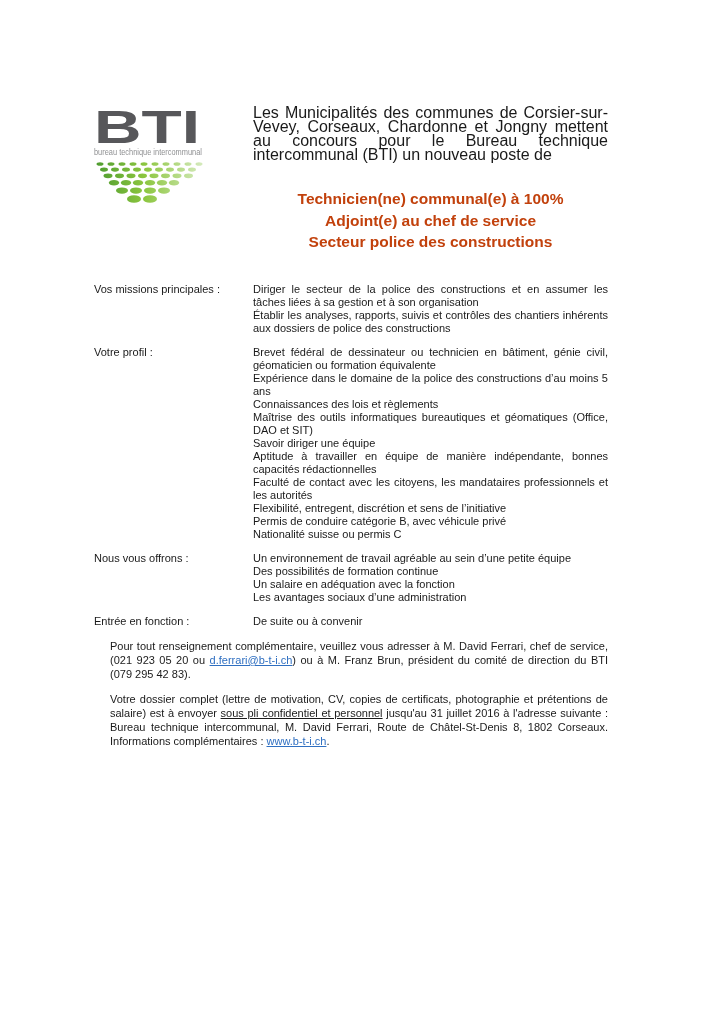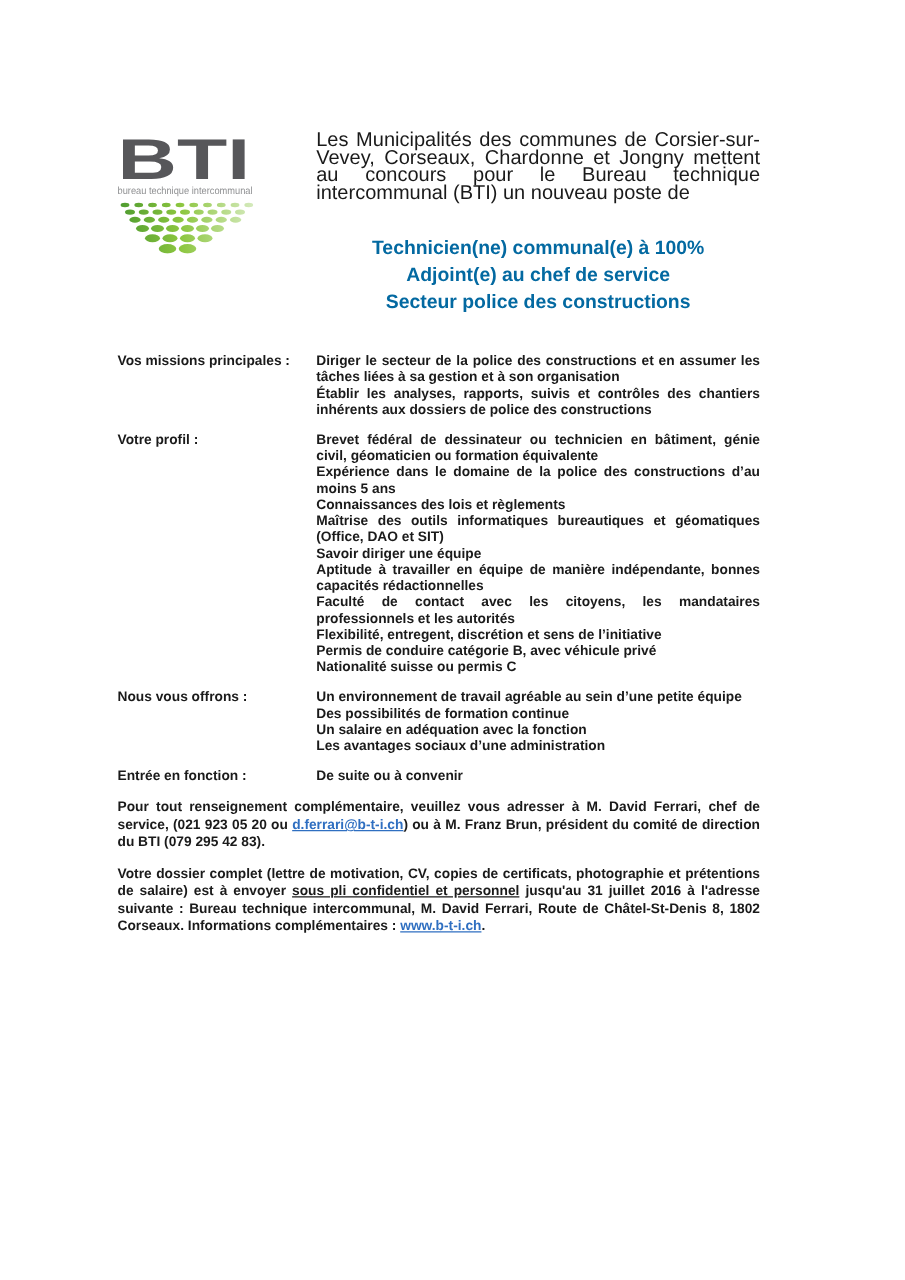--- a/index.html
+++ b/index.html
@@ -33,31 +33,31 @@
     font-size: 8.2px;
     fill: var(--logo-subtitle-gray);
   }
   .intro {
     position: absolute; left: 253px; top: 106px; width: 355px; margin: 0;
     font-size: 16px; line-height: 14px; text-align: justify;
   }
   .title {
     position: absolute; left: 253px; top: 188px; width: 355px;
     text-align: center; font-weight: bold; font-size: 15.5px; line-height: 21.5px;
-    color: #0369a1;
+    color: #c2410c;
   }
   .main {
     position: absolute; left: 94px; top: 283px; width: 514px;
-    font-size: 11px; line-height: 13px; font-weight: bold;
+    font-size: 11px; line-height: 13px;
   }
   .section { display: flex; margin-bottom: 11px; }
   .label { width: 159px; flex-shrink: 0; }
   .items { width: 355px; }
   .item { margin: 0; text-align: justify; }
-  .para { margin: 11px 0 0 0; line-height: 14px; text-align: justify; }
+  .para { margin: 11px 0 0 16px; line-height: 14px; text-align: justify; }
   .link { color: var(--link); text-decoration: underline; cursor: pointer; }
   .ul { text-decoration: underline; }
 </style>
 </head>
 <body>
 
 <div class="page">
 
   <div class="logo">
     <svg width="112" height="100" viewBox="0 0 112 100">

